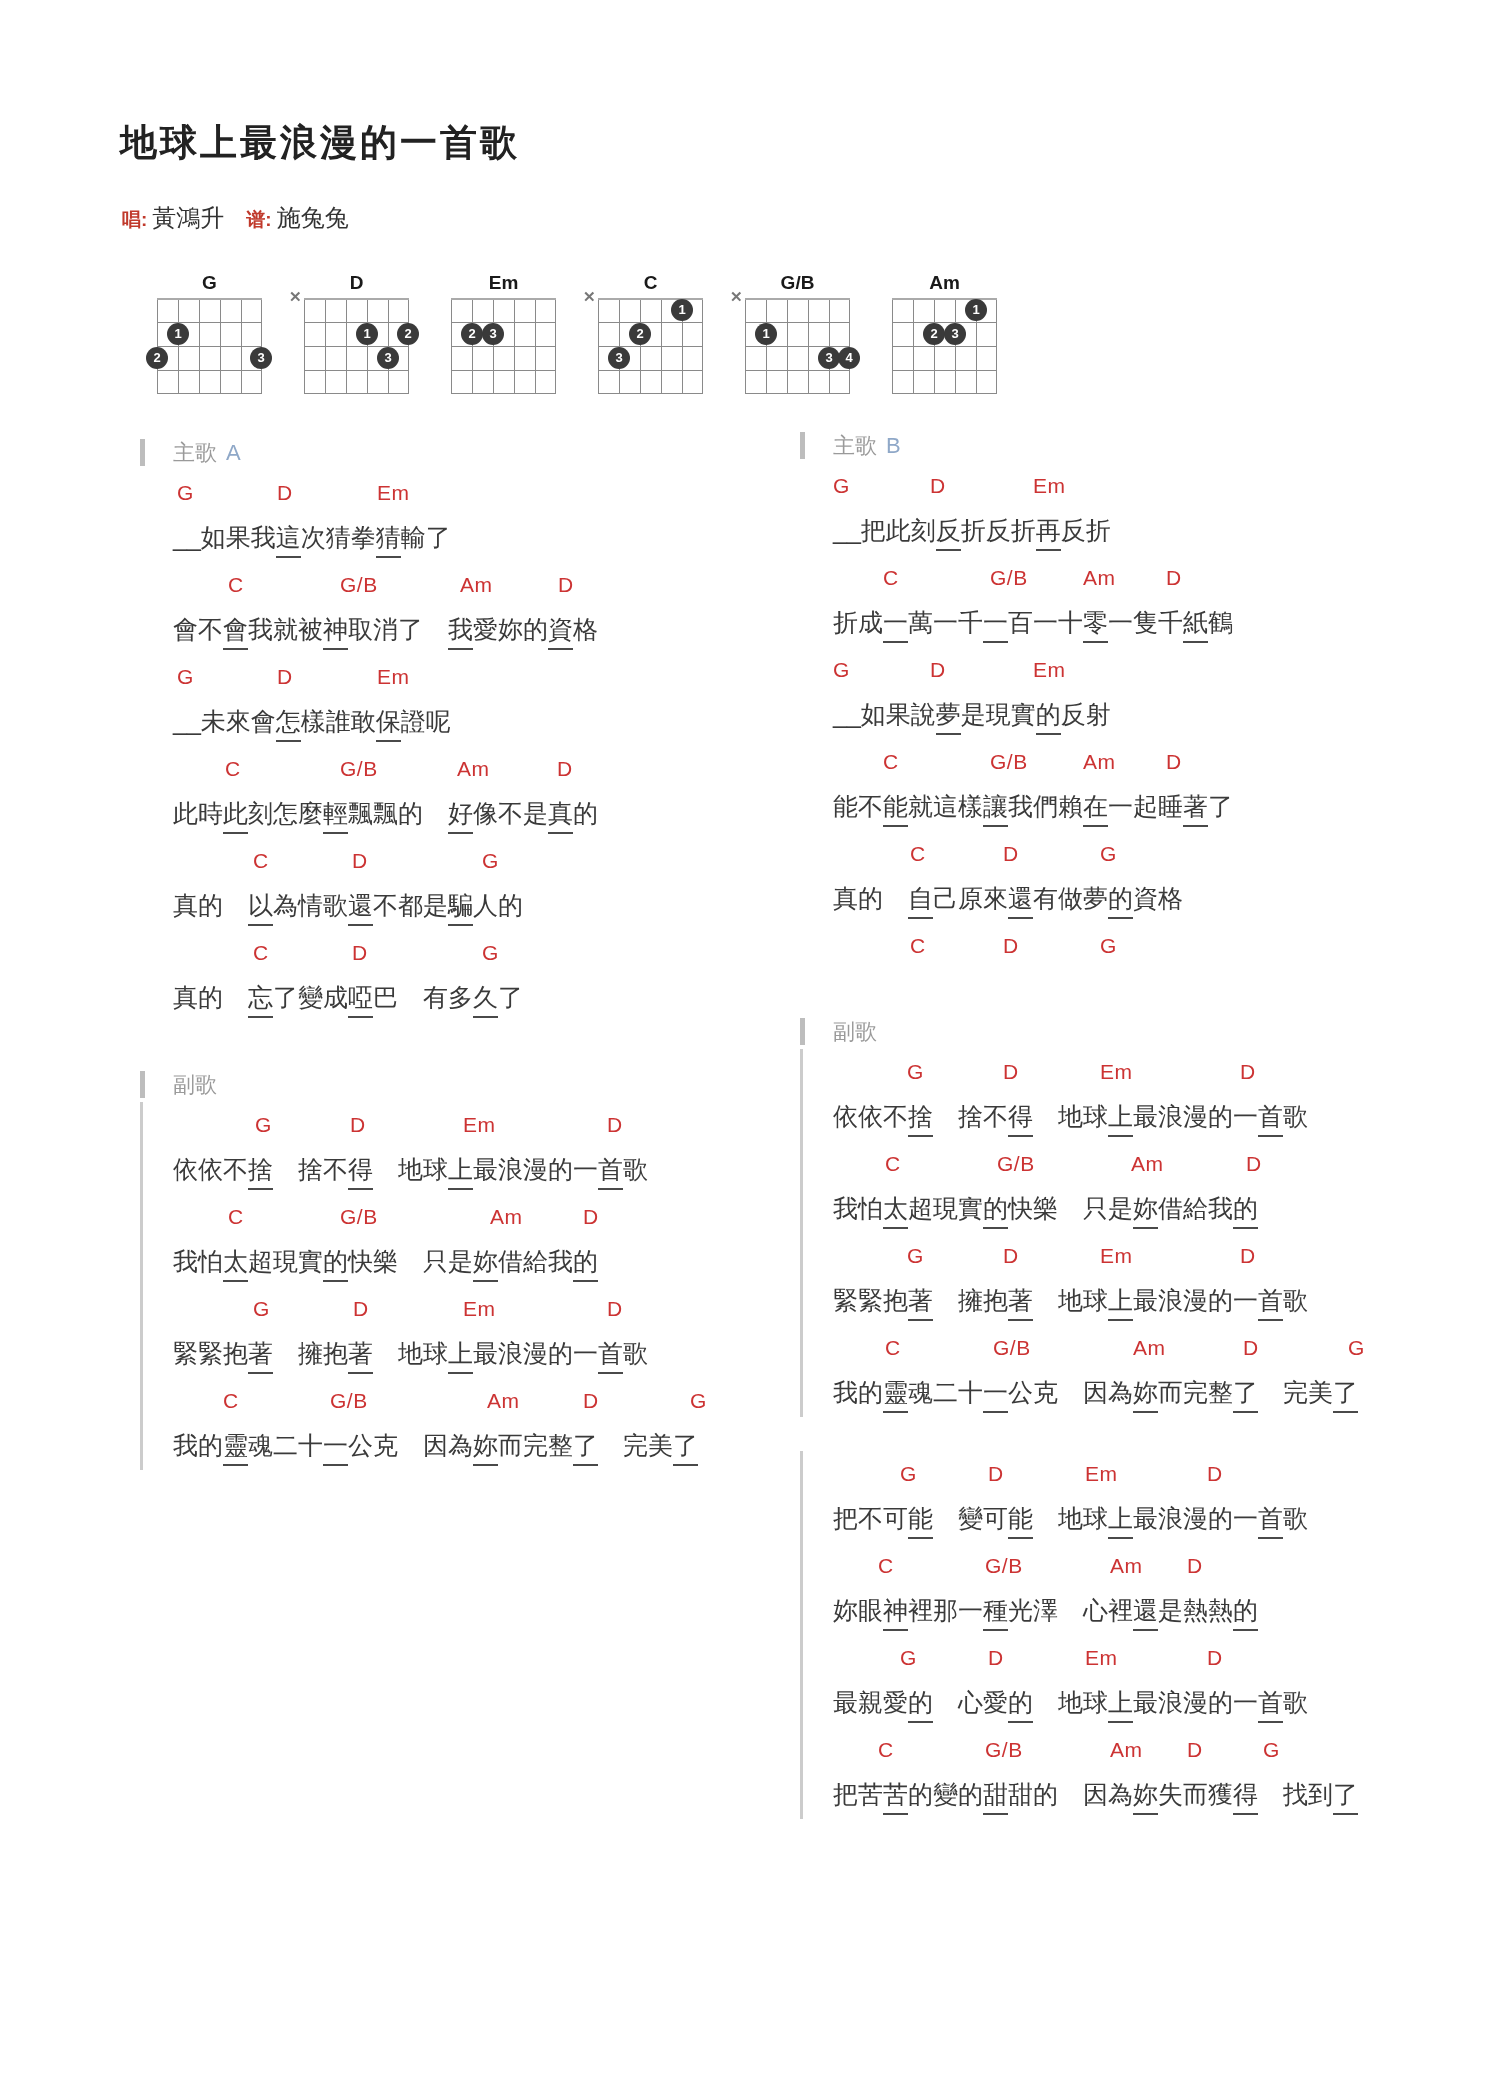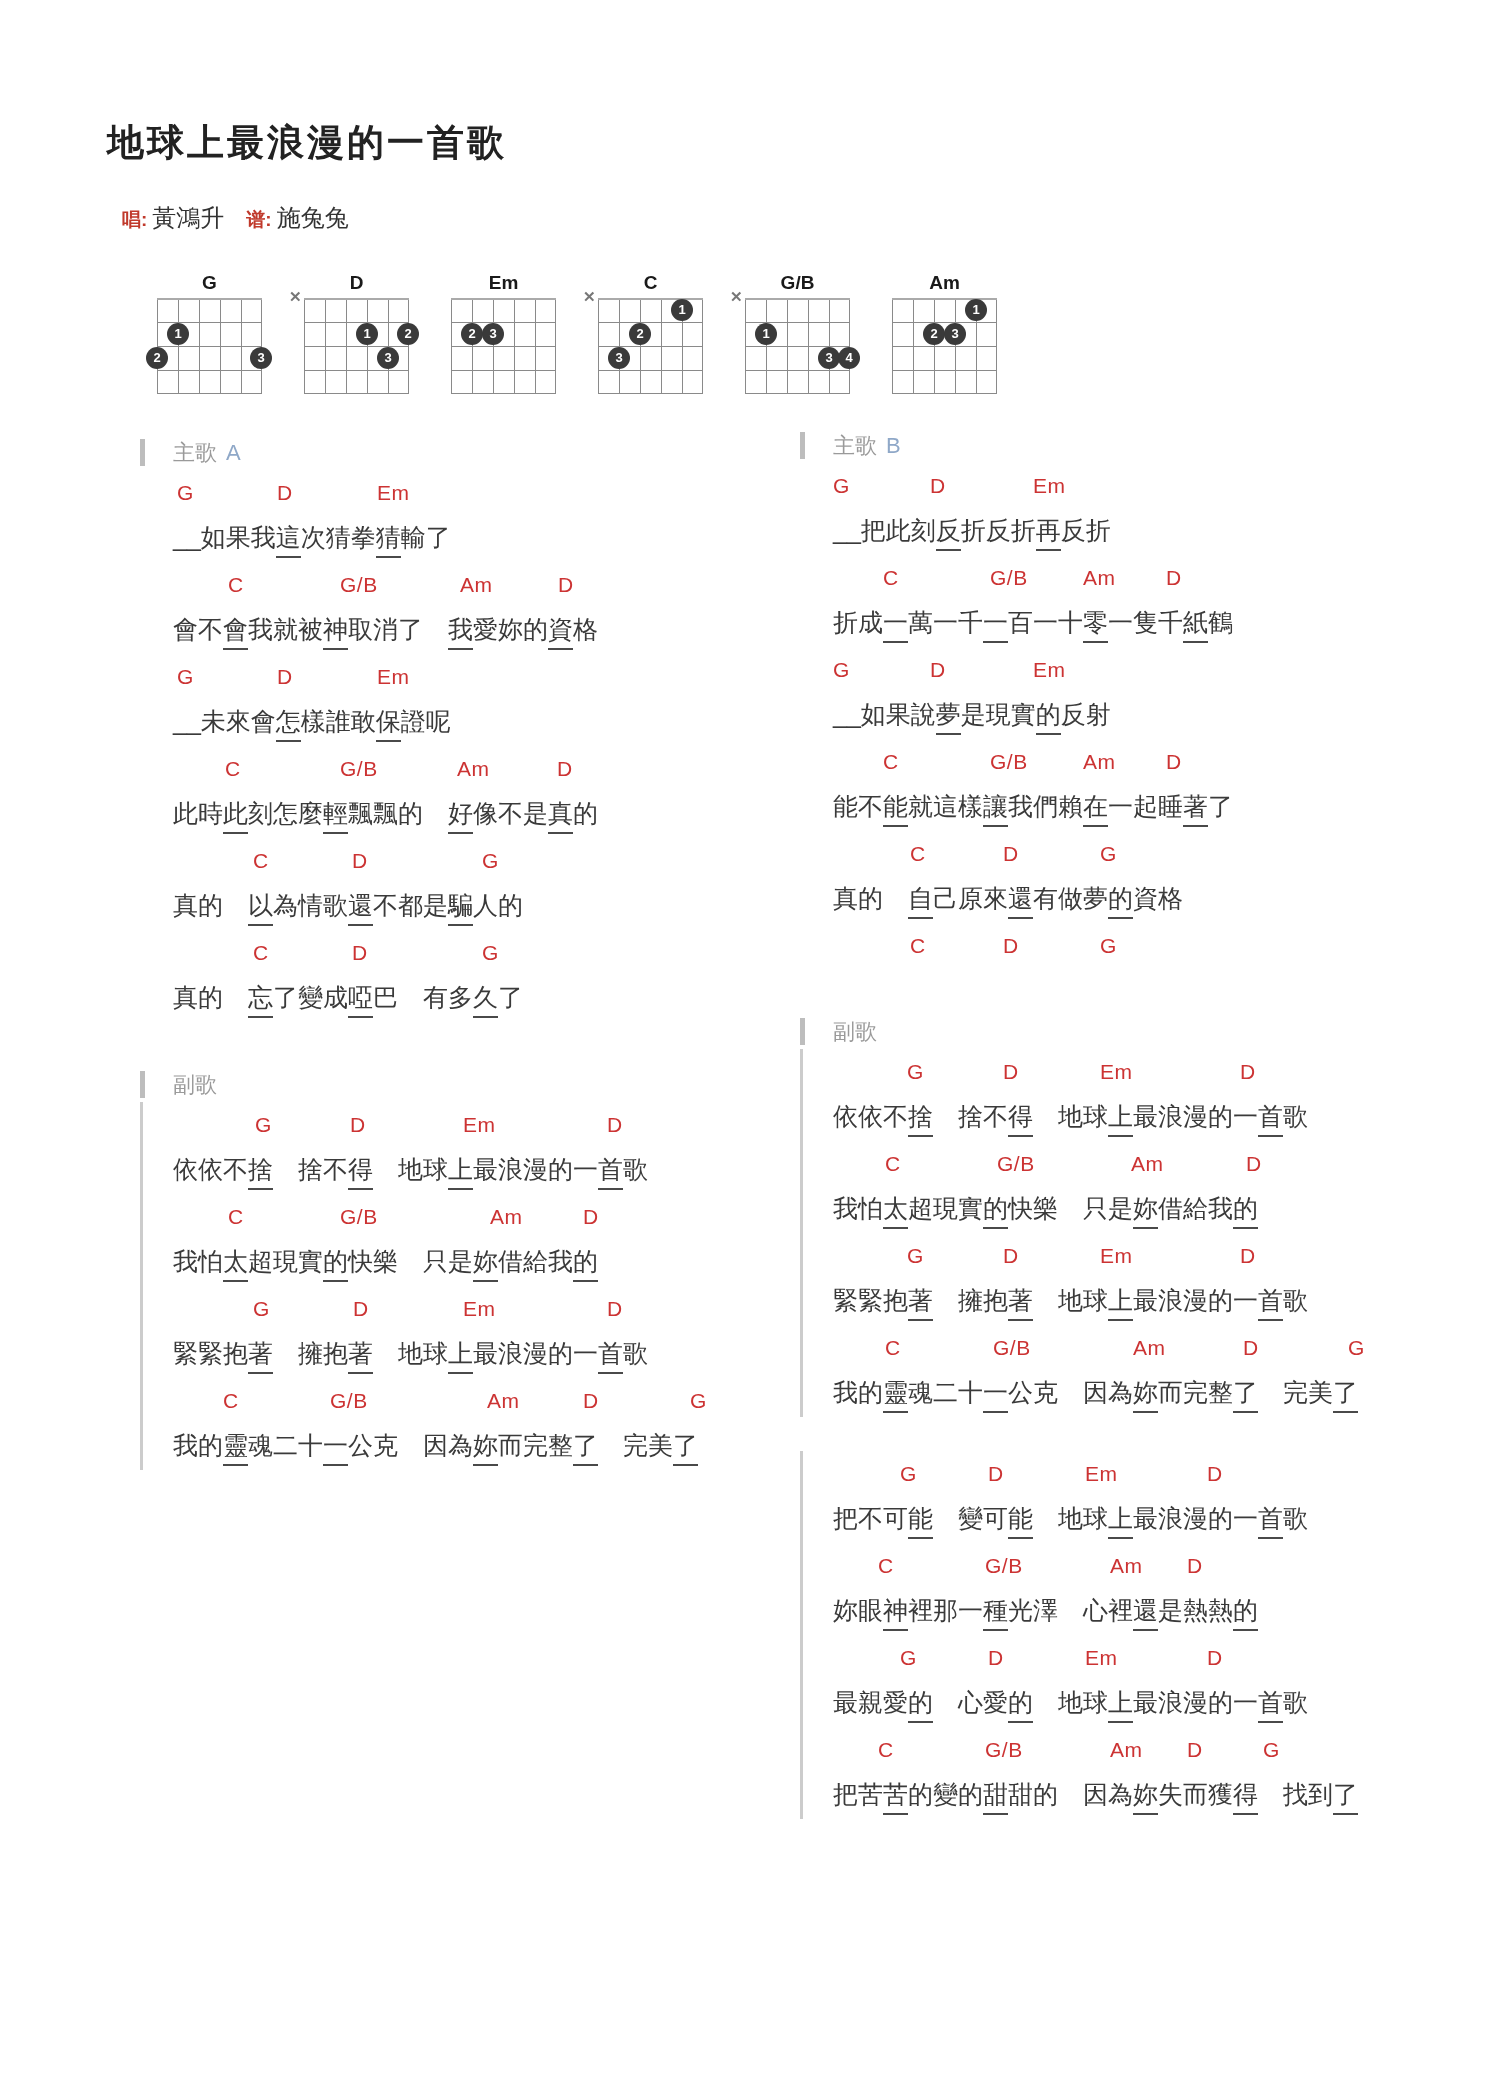--- a/index.html
+++ b/index.html
@@ -4,21 +4,21 @@
 <style>
   :root{
     --chord_red:#cc3333; --lyric_ink:#3a3a3a; --credit_label:#c0392b;
     --section_gray:#9a9a9a; --mark_blue:#8fa8c8; --bar_gray:#bdbdbd;
     --border_gray:#cccccc; --dot_fill:#3a3a3a; --grid_line:#8a8a8a;
     --nut_line:#aaaaaa; --mute_gray:#777777; --title_ink:#222222;
   }
   html,body{margin:0;padding:0;background:#fff;}
   .page{position:relative;width:1500px;height:2078px;background:#fff;overflow:hidden;
         font-family:"Liberation Sans",sans-serif;}
-  .title{position:absolute;left:107px;top:118px;font-family:Liberation Sans, sans-serif;
+  .title{position:absolute;left:120px;top:118px;font-family:Liberation Sans, sans-serif;
          font-size:37px;font-weight:bold;color:var(--title_ink);letter-spacing:3px;}
   .credits{position:absolute;left:122px;top:202px;display:flex;align-items:baseline;}
   .credit-label{color:var(--credit_label);font-size:19px;font-weight:bold;}
   .credit-name{color:#333;font-size:24px;margin-left:5px;}
   .credit-gap{width:22px;}
   
   .diagram-row{position:absolute;left:157px;top:272px;display:flex;}
   .diagram{position:relative;width:105px;margin-right:42px;}
   .diagram-label{text-align:center;font-size:19px;font-weight:bold;color:#1a1a1a;height:26px;line-height:22px;}
   .grid{position:relative;width:105px;height:96px;}

